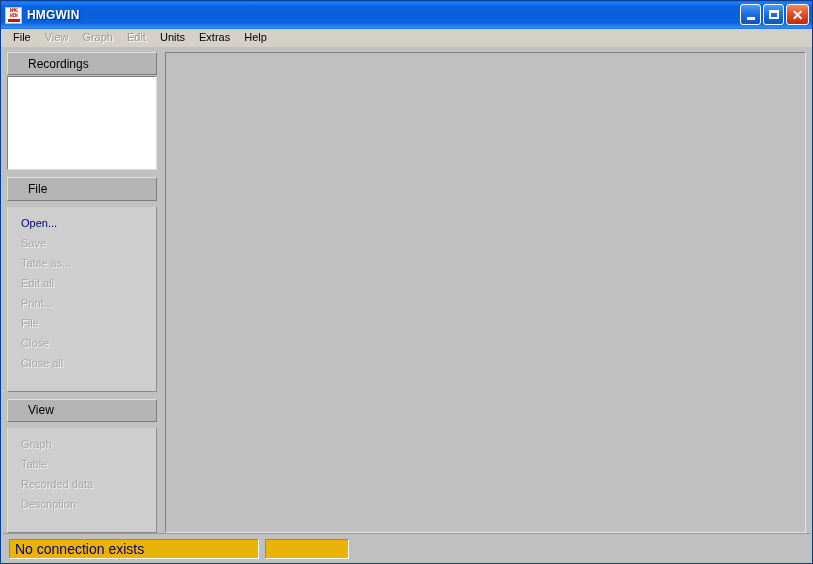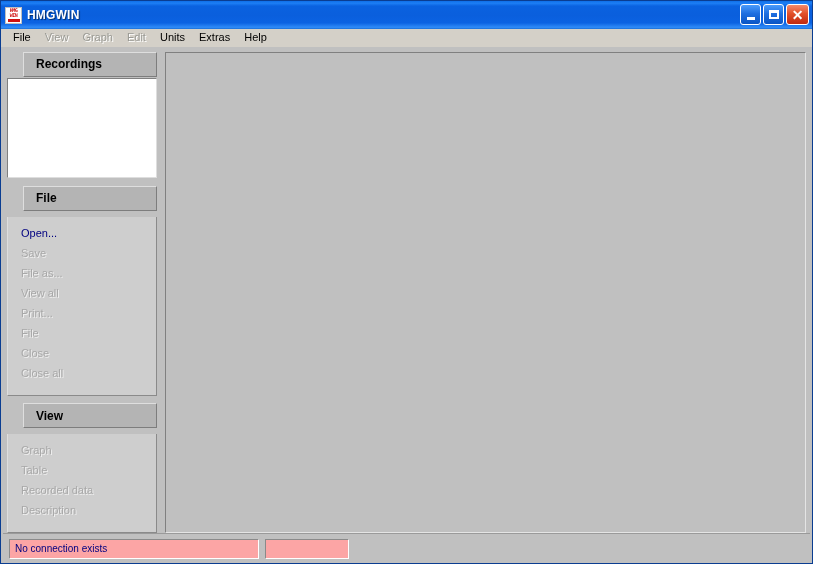--- a/index.html
+++ b/index.html
@@ -181,42 +181,41 @@
   .panel-header {
     background: #b4b4b4;
     border-top: 1px solid #dedede;
     border-left: 1px solid #dedede;
     border-right: 1px solid #7d7d7d;
     border-bottom: 1px solid #7d7d7d;
     box-sizing: border-box;
     height: 26px;
     display: flex;
     align-items: center;
-    padding-left: 12px;
+    padding-left: 20px;
     font-size: 12px;
-    font-weight: bold;
+    font-weight: normal;
     color: #000000;
-    margin-left: 16px;
   }
   .listbox {
     background: #ffffff;
     border: 1px solid #808080;
     border-right-color: #dedede;
     border-bottom-color: #dedede;
     box-sizing: border-box;
     height: 106px;
     margin-top: 1px;
   }
   .panel-body {
     background: #cecece;
     border-left: 1px solid #dedede;
     border-right: 1px solid #8a8a8a;
     border-bottom: 1px solid #8a8a8a;
     box-sizing: border-box;
-    padding: 6px 0 12px 0;
+    padding: 6px 0 18px 0;
     margin-top: 6px;
   }
   .panel-gap { height: 8px; }
   .cmd {
     font-size: 11px;
     line-height: 20px;
     padding-left: 13px;
     color: #000080;
     white-space: nowrap;
   }
@@ -244,29 +243,29 @@
     display: flex;
     align-items: center;
     padding: 0 4px 0 6px;
     box-sizing: border-box;
     background: #c0c0c0;
     border-top: 1px solid #9a9a9a;
     gap: 6px;
   }
   .status-panel {
     height: 20px;
-    background: #fca5a5;
+    background: #eab308;
     border: 1px solid #8a8a8a;
     border-right-color: #ffffff;
     border-bottom-color: #ffffff;
     box-sizing: border-box;
     display: flex;
     align-items: center;
     padding-left: 5px;
-    font-size: 10px;
+    font-size: 14px;
     color: #000080;
   }
   .status-panel.main { width: 250px; flex: 0 0 250px; }
   .status-panel.aux  { width: 84px;  flex: 0 0 84px; }
 </style>
 </head>
 <body>
 
 <div class="window">
 
@@ -307,22 +306,22 @@
 
         <div class="panel-header">Recordings</div>
         <div class="listbox"></div>
 
         <div class="panel-gap"></div>
 
         <div class="panel-header">File</div>
         <div class="panel-body">
           <div class="cmd">Open...</div>
           <div class="cmd disabled">Save</div>
-          <div class="cmd disabled">File as...</div>
-          <div class="cmd disabled">View all</div>
+          <div class="cmd disabled">Table as...</div>
+          <div class="cmd disabled">Edit all</div>
           <div class="cmd disabled">Print...</div>
           <div class="cmd disabled">File</div>
           <div class="cmd disabled">Close</div>
           <div class="cmd disabled">Close all</div>
         </div>
 
         <div class="panel-gap"></div>
 
         <div class="panel-header">View</div>
         <div class="panel-body">

